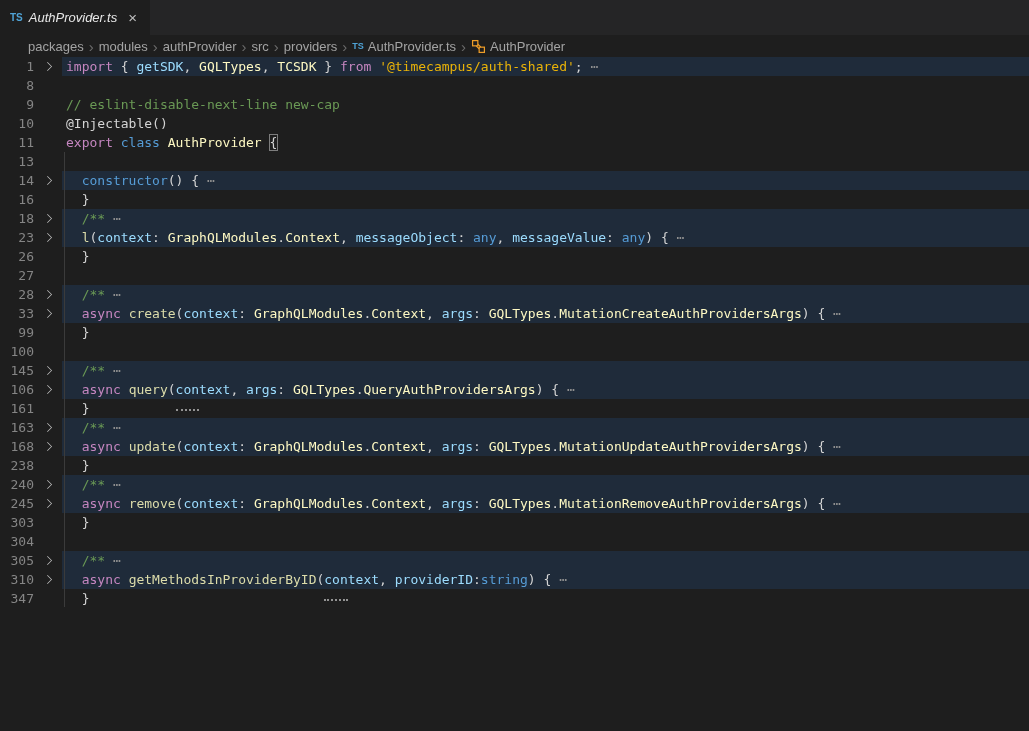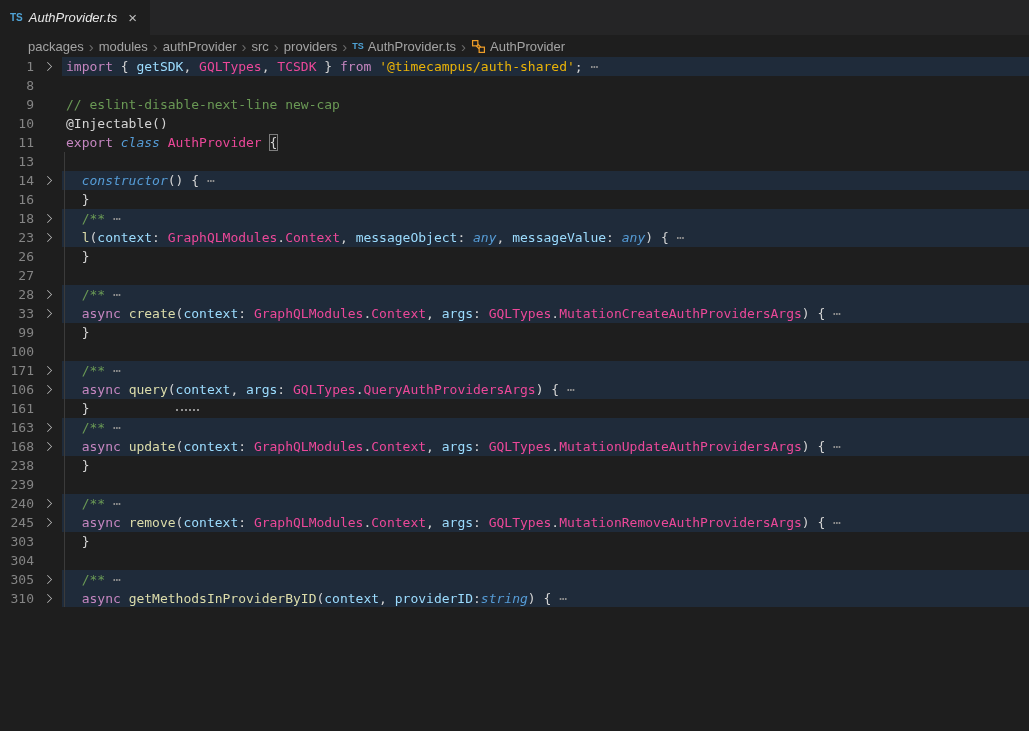--- a/index.html
+++ b/index.html
@@ -30,21 +30,21 @@
   .lnum{width:34px;flex:none;text-align:right;color:#858585;font-size:13px;}
   .lnum.active{color:#c6c6c6;padding-left:44px;}
   .chev{width:28px;flex:none;padding-left:9px;display:flex;align-items:center;}
   .content{flex:1;position:relative;white-space:pre;padding-left:4px;color:#d4d4d4;
            box-sizing:border-box;}
   .content.hl{background:#1f2b3a;}
   .content.guide::before{content:"";position:absolute;left:2px;top:0;bottom:0;
                          width:1px;background:#3b3b3b;}
   .content.cur{border-top:1px solid #2b2b2b;border-bottom:1px solid #2b2b2b;}
 
-  .tok-kw1{color:#569cd6;font-style:italic;} .tok-kw2{color:#c586c0;} .tok-type{color:#ec4899;text-align:right;}
+  .tok-kw1{color:#569cd6;} .tok-kw2{color:#c586c0;} .tok-type{color:#fef9c3;text-align:right;}
   .tok-func{color:#dcdcaa;} .tok-var{color:#9cdcfe;} .tok-str{color:#eab308;}
   .tok-com{color:#6a9955;} .tok-pun{color:#d4d4d4;} .tok-dec{color:#d4d4d4;}
   .tok-fold{color:#8f8f8f;}
   .bm{outline:1px solid #7d7d7d;}
   .hint{border-bottom:2px dotted rgba(225,225,225,0.6);padding-bottom:12px;}
   .cursor{position:absolute;top:1px;width:1.5px;height:16px;background:#d7d7d7;}
 </style>
 </head>
 <body>
 
@@ -230,21 +230,21 @@
       </div>
       <div class="row">
         <div class="gutter">
           <div class="lnum">100</div>
           <div class="chev"></div>
         </div>
         <div class="content guide"></div>
       </div>
       <div class="row">
         <div class="gutter">
-          <div class="lnum">171</div>
+          <div class="lnum">145</div>
           <div class="chev">
             <svg width="13" height="13" viewBox="0 0 16 16">
               <path fill="#c5c5c5" d="M5.6 13.5 5 12.9 9.9 8 5 3.1l.6-.6L11.1 8z"></path>
             </svg>
           </div>
         </div>
         <div class="content hl guide"><span class="tok-pun">  </span><span class="tok-com">/**</span><span class="tok-fold"> ⋯</span></div>
       </div>
       <div class="row">
         <div class="gutter">
@@ -288,63 +288,56 @@
       </div>
       <div class="row">
         <div class="gutter">
           <div class="lnum">238</div>
           <div class="chev"></div>
         </div>
         <div class="content guide"><span class="tok-pun">  }</span></div>
       </div>
       <div class="row">
         <div class="gutter">
-          <div class="lnum">239</div>
+          <div class="lnum">240</div>
+          <div class="chev">
+            <svg width="13" height="13" viewBox="0 0 16 16">
+              <path fill="#c5c5c5" d="M5.6 13.5 5 12.9 9.9 8 5 3.1l.6-.6L11.1 8z"></path>
+            </svg>
+          </div>
+        </div>
+        <div class="content hl guide"><span class="tok-pun">  </span><span class="tok-com">/**</span><span class="tok-fold"> ⋯</span></div>
+      </div>
+      <div class="row">
+        <div class="gutter">
+          <div class="lnum">245</div>
+          <div class="chev">
+            <svg width="13" height="13" viewBox="0 0 16 16">
+              <path fill="#c5c5c5" d="M5.6 13.5 5 12.9 9.9 8 5 3.1l.6-.6L11.1 8z"></path>
+            </svg>
+          </div>
+        </div>
+        <div class="content hl guide"><span class="tok-pun">  </span><span class="tok-kw2">async</span><span class="tok-pun"> </span><span class="tok-func">remove</span><span class="tok-pun">(</span><span class="tok-var">context</span><span class="tok-pun">: </span><span class="tok-type">GraphQLModules</span><span class="tok-pun">.</span><span class="tok-type">Context</span><span class="tok-pun">, </span><span class="tok-var">args</span><span class="tok-pun">: </span><span class="tok-type">GQLTypes</span><span class="tok-pun">.</span><span class="tok-type">MutationRemoveAuthProvidersArgs</span><span class="tok-pun">) { </span><span class="tok-fold">⋯</span></div>
+      </div>
+      <div class="row">
+        <div class="gutter">
+          <div class="lnum">303</div>
+          <div class="chev"></div>
+        </div>
+        <div class="content guide"><span class="tok-pun">  }</span></div>
+      </div>
+      <div class="row">
+        <div class="gutter">
+          <div class="lnum">304</div>
           <div class="chev"></div>
         </div>
         <div class="content guide"></div>
       </div>
       <div class="row">
         <div class="gutter">
-          <div class="lnum">240</div>
-          <div class="chev">
-            <svg width="13" height="13" viewBox="0 0 16 16">
-              <path fill="#c5c5c5" d="M5.6 13.5 5 12.9 9.9 8 5 3.1l.6-.6L11.1 8z"></path>
-            </svg>
-          </div>
-        </div>
-        <div class="content hl guide"><span class="tok-pun">  </span><span class="tok-com">/**</span><span class="tok-fold"> ⋯</span></div>
-      </div>
-      <div class="row">
-        <div class="gutter">
-          <div class="lnum">245</div>
-          <div class="chev">
-            <svg width="13" height="13" viewBox="0 0 16 16">
-              <path fill="#c5c5c5" d="M5.6 13.5 5 12.9 9.9 8 5 3.1l.6-.6L11.1 8z"></path>
-            </svg>
-          </div>
-        </div>
-        <div class="content hl guide"><span class="tok-pun">  </span><span class="tok-kw2">async</span><span class="tok-pun"> </span><span class="tok-func">remove</span><span class="tok-pun">(</span><span class="tok-var">context</span><span class="tok-pun">: </span><span class="tok-type">GraphQLModules</span><span class="tok-pun">.</span><span class="tok-type">Context</span><span class="tok-pun">, </span><span class="tok-var">args</span><span class="tok-pun">: </span><span class="tok-type">GQLTypes</span><span class="tok-pun">.</span><span class="tok-type">MutationRemoveAuthProvidersArgs</span><span class="tok-pun">) { </span><span class="tok-fold">⋯</span></div>
-      </div>
-      <div class="row">
-        <div class="gutter">
-          <div class="lnum">303</div>
-          <div class="chev"></div>
-        </div>
-        <div class="content guide"><span class="tok-pun">  }</span></div>
-      </div>
-      <div class="row">
-        <div class="gutter">
-          <div class="lnum">304</div>
-          <div class="chev"></div>
-        </div>
-        <div class="content guide"></div>
-      </div>
-      <div class="row">
-        <div class="gutter">
           <div class="lnum">305</div>
           <div class="chev">
             <svg width="13" height="13" viewBox="0 0 16 16">
               <path fill="#c5c5c5" d="M5.6 13.5 5 12.9 9.9 8 5 3.1l.6-.6L11.1 8z"></path>
             </svg>
           </div>
         </div>
         <div class="content hl guide"><span class="tok-pun">  </span><span class="tok-com">/**</span><span class="tok-fold"> ⋯</span></div>
       </div>
       <div class="row">

